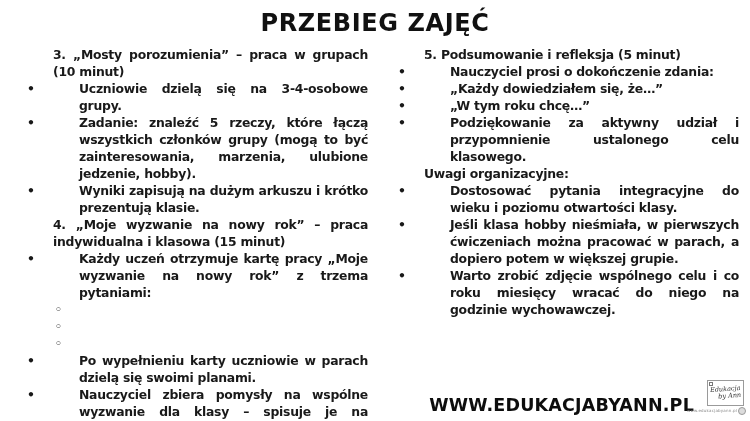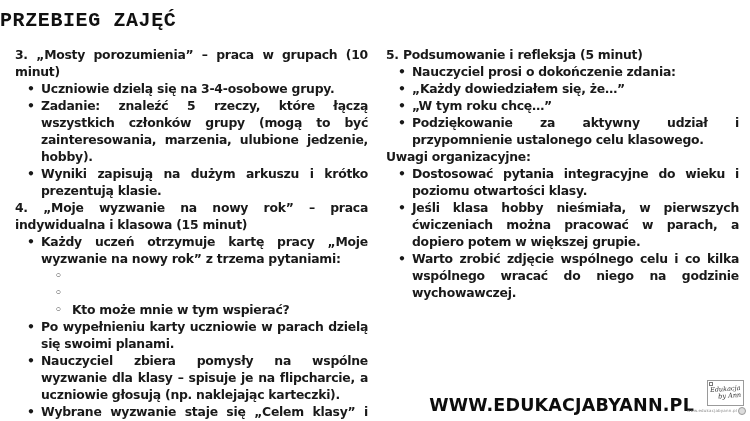--- a/index.html
+++ b/index.html
@@ -4,38 +4,38 @@
 <style>
   html,body{margin:0;padding:0;}
   body{
     width:750px;height:421px;background:#ffffff;
     font-family:"DejaVu Sans","Liberation Sans",sans-serif;
     color:#191919;overflow:hidden;
   }
   .slide{position:relative;width:750px;height:421px;background:#ffffff;}
   .title{
     position:absolute;top:9px;left:0;right:0;
-    font-size:20px;font-weight:800;
-    letter-spacing:.6px;color:#111;font-family:Liberation Mono, monospace;
+    text-align:center;font-size:24px;font-weight:800;
+    letter-spacing:.6px;color:#111;
   }
   .cols{
     position:absolute;top:46px;left:15px;
     display:flex;gap:18px;
   }
   .col{width:353px;flex:none;}
   .item{
     display:flex;
     font-size:12.4px;line-height:17px;font-weight:700;
     letter-spacing:-0.25px;
   }
   .item .marker{flex:none;width:14px;text-align:left;}
   .item.b{padding-left:12px;}
   .item.sb{padding-left:40px;}
   .item.sb .marker{width:17px;font-size:10.5px;}
-  .item .txt{flex:1;text-align:justify;}
+  .item .txt{flex:1;text-align:justify;margin-left:38px;}
   .item.plain .txt{text-align:justify;}
   .website{
     position:absolute;right:56px;bottom:6px;
     font-size:17.5px;font-weight:800;letter-spacing:.2px;color:#0d0d0d;
   }
   .logo-box{
     position:absolute;right:6px;bottom:15px;width:37px;height:26px;
     border:1px solid #9a9a9a;background:#fff;box-sizing:border-box;
     display:flex;flex-direction:column;justify-content:center;align-items:center;
   }
@@ -91,21 +91,20 @@
         <span class="txt">Każdy uczeń otrzymuje kartę pracy „Moje wyzwanie na nowy rok” z trzema pytaniami:</span>
       </div>
       <div class="item sb">
         <span class="marker">◦</span>
       </div>
       <div class="item sb">
         <span class="marker">◦</span>
       </div>
       <div class="item sb">
         <span class="marker">◦</span>
-        <span class="txt">Kto może mnie w tym wspierać?</span>
       </div>
       <div class="item b">
         <span class="marker">•</span>
         <span class="txt">Po wypełnieniu karty uczniowie w parach dzielą się swoimi planami.</span>
       </div>
       <div class="item b">
         <span class="marker">•</span>
         <span class="txt">Nauczyciel zbiera pomysły na wspólne wyzwanie dla klasy – spisuje je na flipcharcie, a uczniowie głosują (np. naklejając karteczki).</span>
       </div>
       <div class="item b">
@@ -140,21 +139,21 @@
       <div class="item b">
         <span class="marker">•</span>
         <span class="txt">Dostosować pytania integracyjne do wieku i poziomu otwartości klasy.</span>
       </div>
       <div class="item b">
         <span class="marker">•</span>
         <span class="txt">Jeśli klasa hobby nieśmiała, w pierwszych ćwiczeniach można pracować w parach, a dopiero potem w większej grupie.</span>
       </div>
       <div class="item b">
         <span class="marker">•</span>
-        <span class="txt">Warto zrobić zdjęcie wspólnego celu i co kilka wspólnego wracać do niego na godzinie wychowawczej.</span>
+        <span class="txt">Warto zrobić zdjęcie wspólnego celu i co roku miesięcy wracać do niego na godzinie wychowawczej.</span>
       </div>
     </div>
 
   </div>
 
   <div class="website">WWW.EDUKACJABYANN.PL</div>
 
   <div class="logo-box">
     <span class="logo-square"></span>
     <div class="logo-script">

